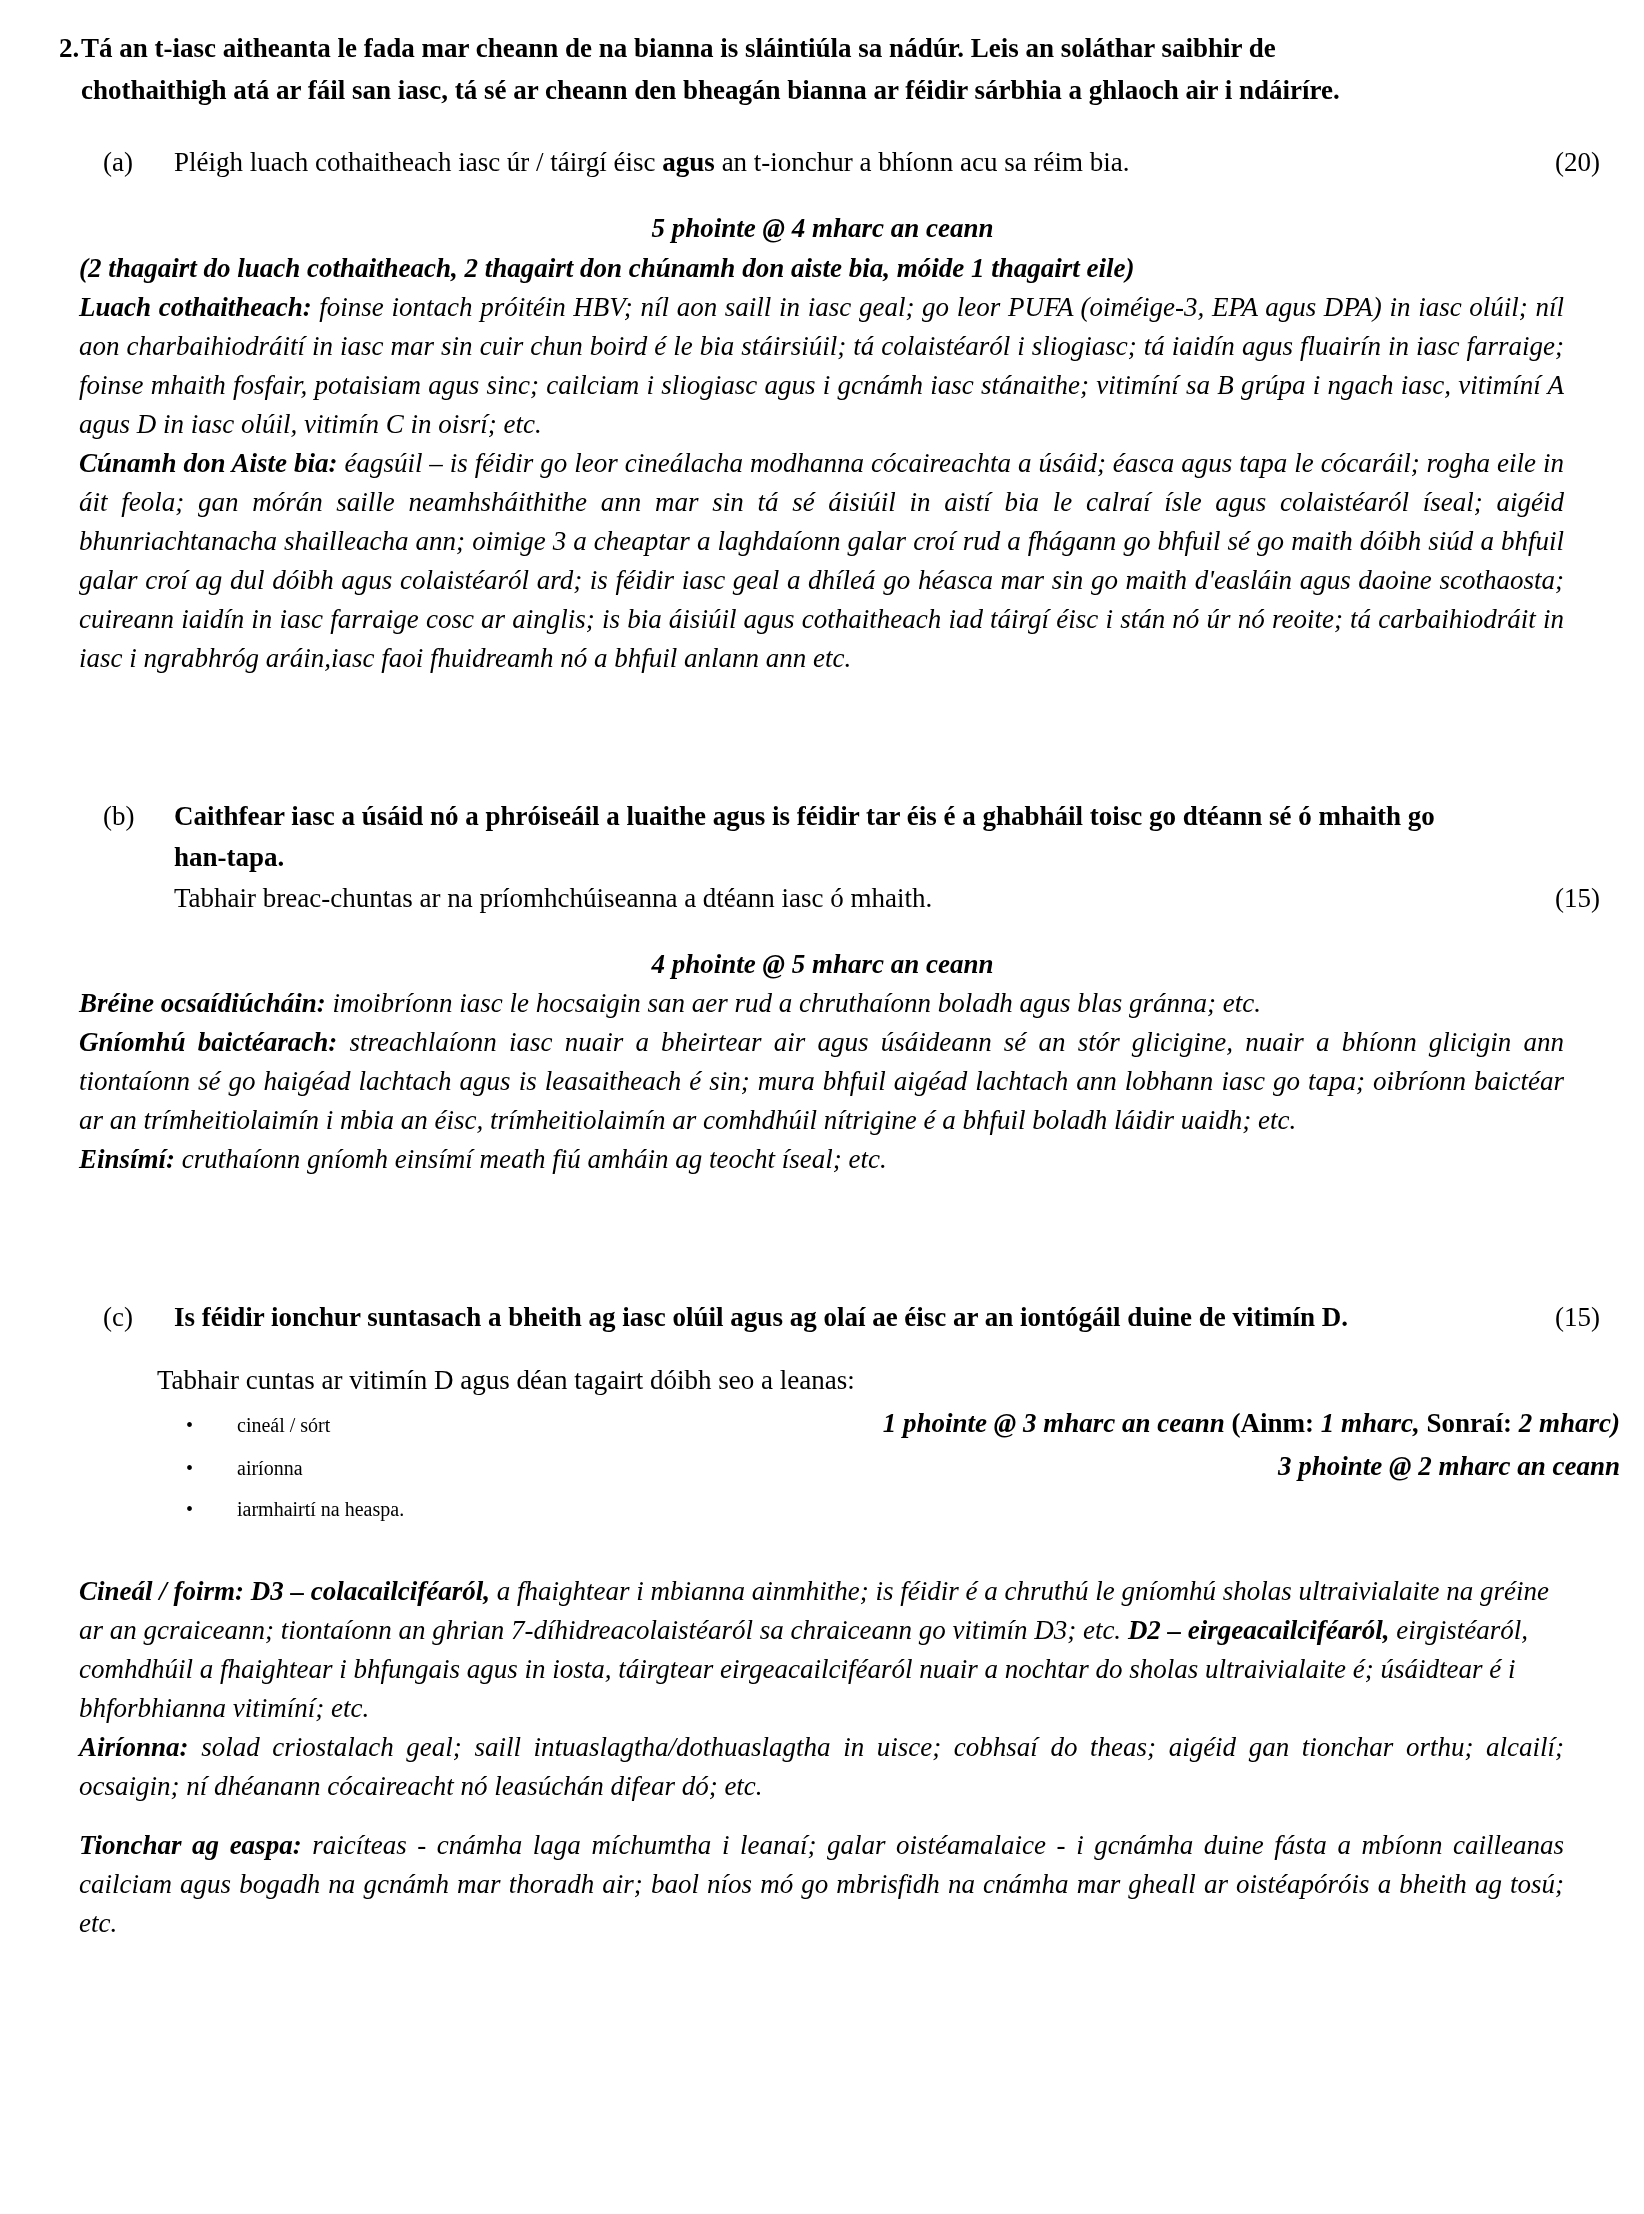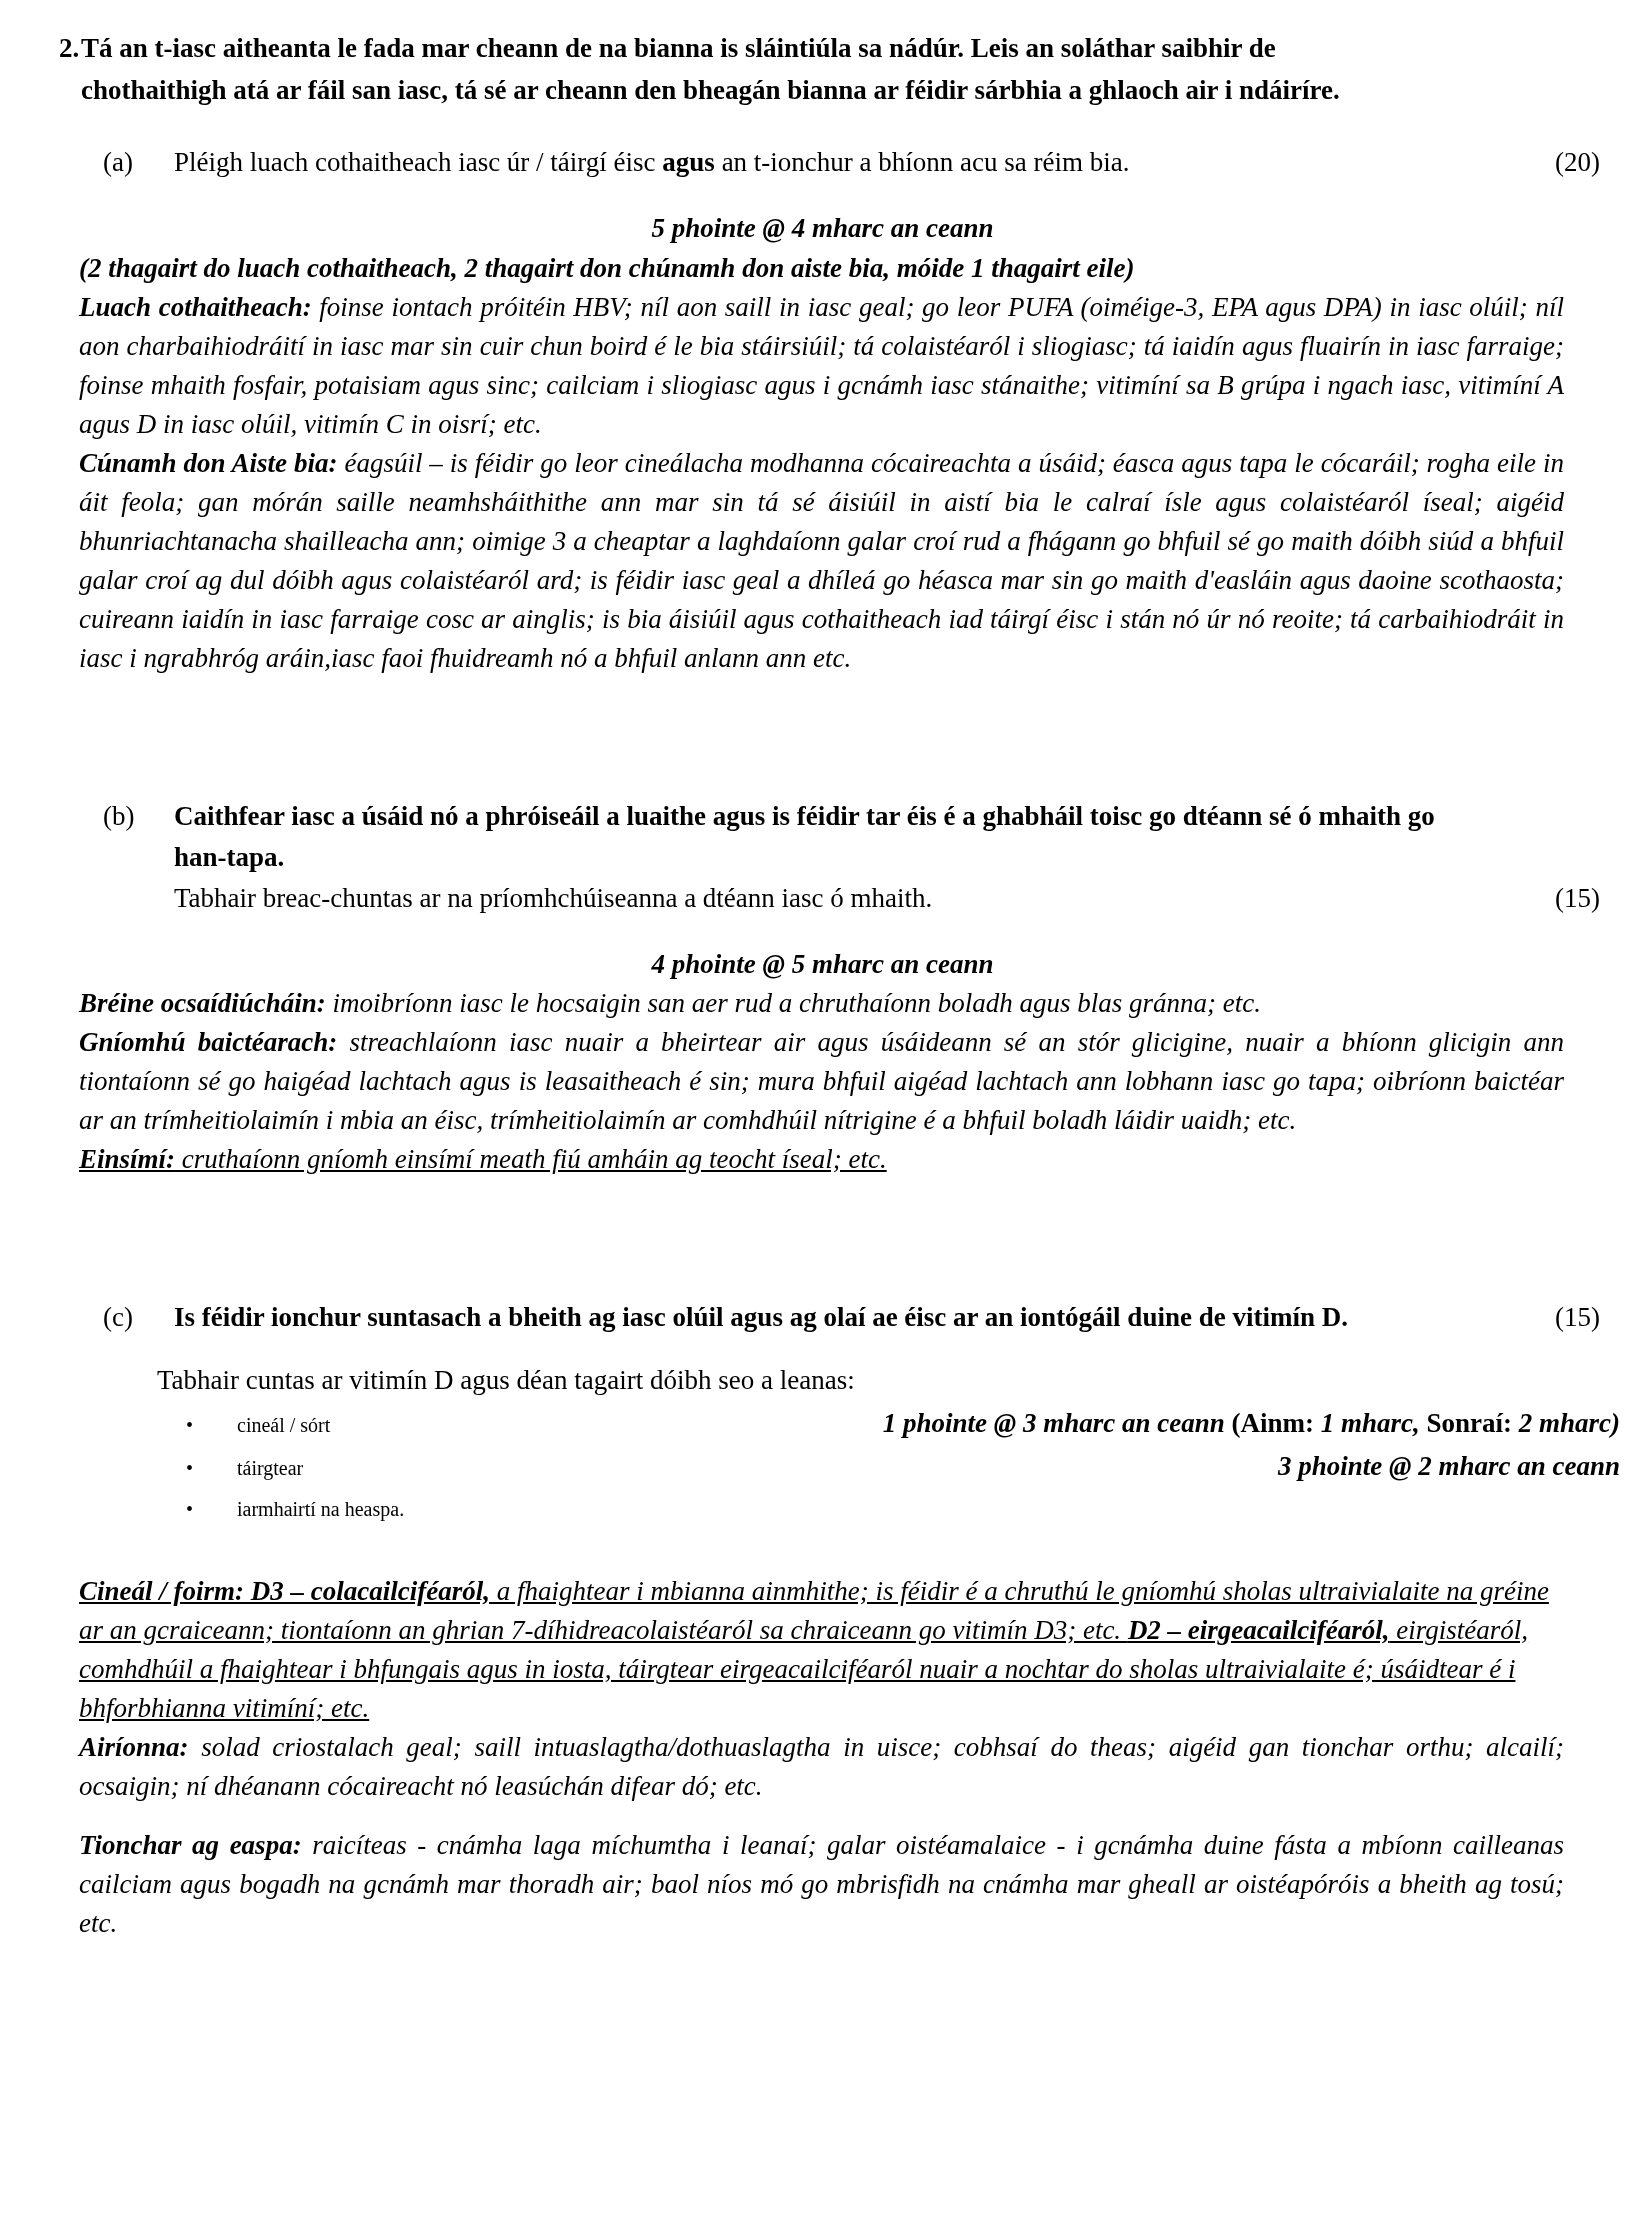--- a/index.html
+++ b/index.html
@@ -100,21 +100,21 @@
   .ans {
     font-style: italic;
     font-size: 27px;
     line-height: 39px;
     text-align: justify;
     text-justify: inter-word;
     padding: 0 56px 0 54px;
     margin: 0;
     hyphens: manual;
   }
-  .ans.nojust { text-align: left; text-decoration: underline; }
+  .ans.nojust { text-align: left; }
   .lead {
     font-weight: bold;
     font-style: italic;
   }
   .upbold {
     font-weight: bold;
     font-style: normal;
   }
 
   
@@ -208,21 +208,21 @@
   <div class="lead-in">Tabhair cuntas ar vitimín D agus déan tagairt dóibh seo a leanas:</div>
 
   <ul class="bullets">
     <li>
       <span class="bdot">•</span>
       <span class="btext">cineál / sórt</span>
       <span class="bmark"><span>1 phointe @ 3 mharc an ceann</span><span class="upbold"> (Ainm:</span><span> 1 mharc,</span><span class="upbold"> Sonraí:</span><span> 2 mharc)</span></span>
     </li>
     <li>
       <span class="bdot">•</span>
-      <span class="btext">táirgtear</span>
+      <span class="btext">airíonna</span>
       <span class="bmark">3 phointe @ 2 mharc an ceann</span>
     </li>
     <li>
       <span class="bdot">•</span>
       <span class="btext">iarmhairtí na heaspa.</span>
     </li>
   </ul>
 
   <div class="gap-md"></div>
 

